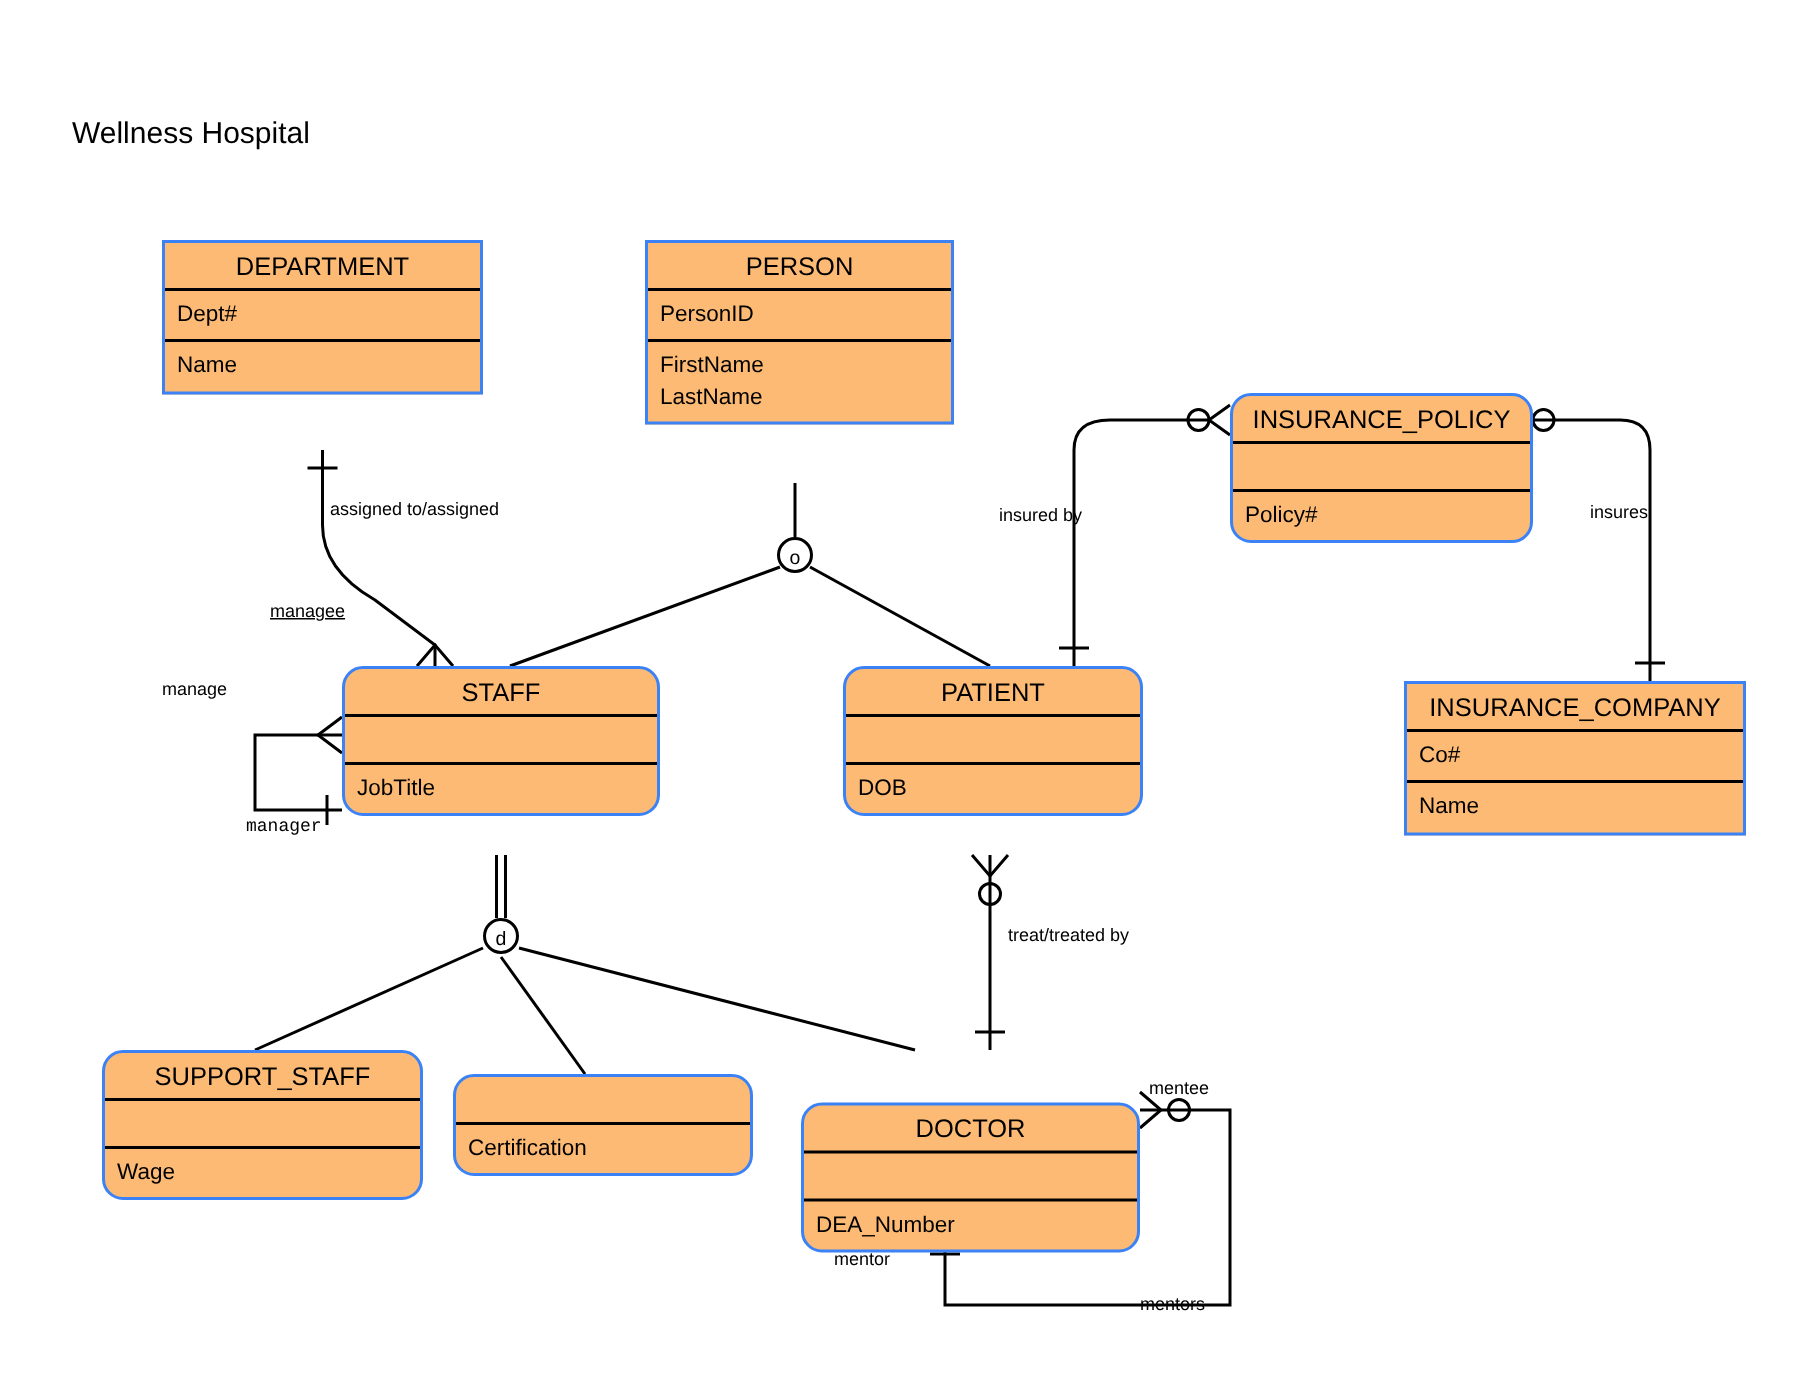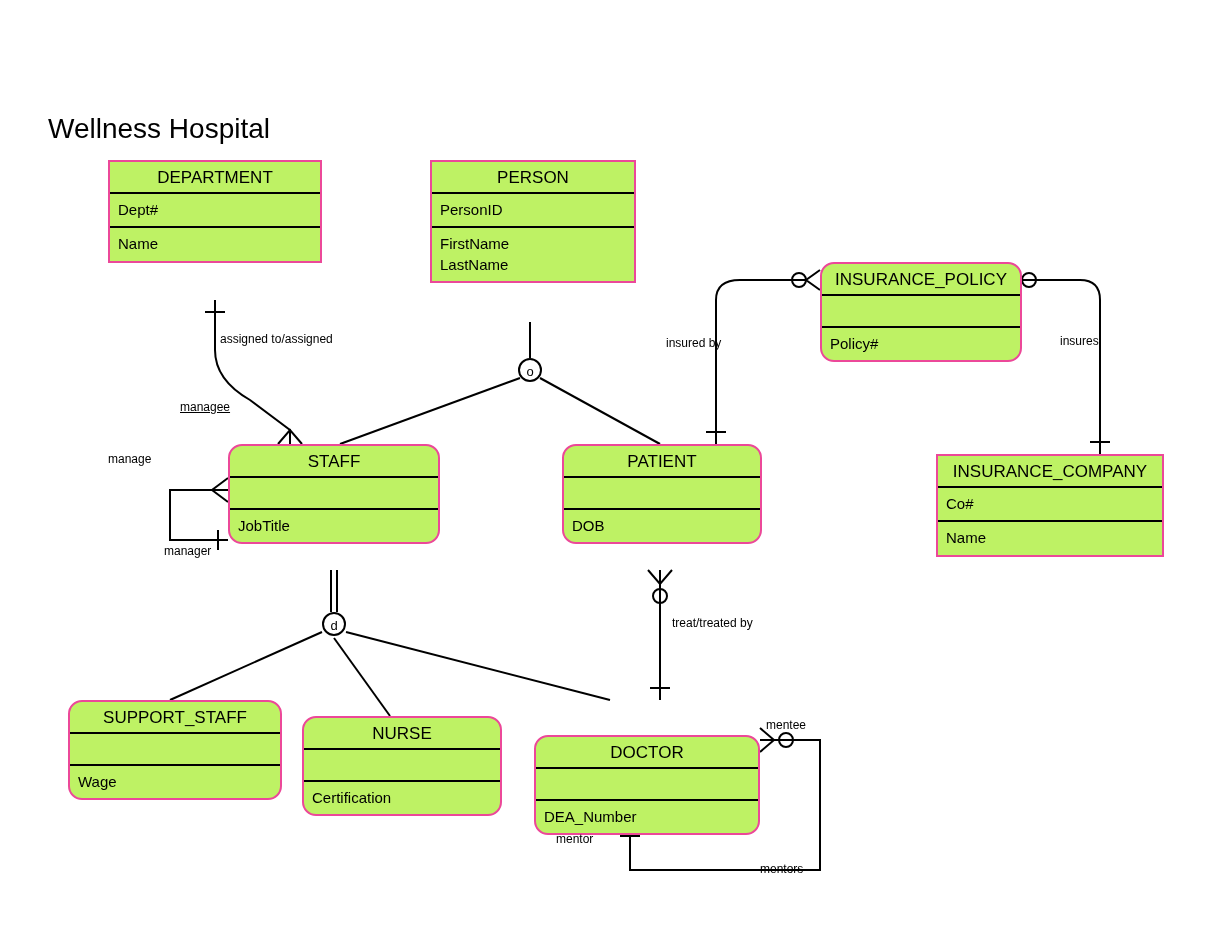--- a/index.html
+++ b/index.html
@@ -10,28 +10,27 @@
     color: #000;
   }
   .canvas {
     position: relative;
     width: 1206px;
     height: 927px;
     background: #fff;
   }
   .title {
     position: absolute;
-    font-size: 28px;
+    font-size: 20px;
     font-weight: 400;
-    margin-top: 35px;
   }
   .entity {
     position: absolute;
-    border: 2px solid #ec4899;
-    background: #bef264;
+    border: 2px solid #3b82f6;
+    background: #fdba74;
     box-sizing: border-box;
   }
   .entity.rounded {
     border-radius: 14px;
   }
   .ename {
     text-align: center;
     font-size: 17px;
     padding: 6px 4px 4px 4px;
     border-bottom: 2px solid #000;
@@ -208,21 +207,20 @@
     <div class="ename">SUPPORT_STAFF</div>
     <div class="attrs">
         <div class="attr-line"></div>
       </div>
     <div class="attrs last">
         <div class="attr-line">Wage</div>
       </div>
   </div>
 
   <div class="entity rounded" style="left:302px; top:716px; width:200px;">
-    <div class="ename">NURSE</div>
     <div class="attrs">
         <div class="attr-line"></div>
       </div>
     <div class="attrs last">
         <div class="attr-line">Certification</div>
       </div>
   </div>
 
   <div class="entity rounded" style="left:534px; top:700px; width:226px;margin-top:35px;">
     <div class="ename">DOCTOR</div>
@@ -230,21 +228,21 @@
         <div class="attr-line"></div>
       </div>
     <div class="attrs last">
         <div class="attr-line">DEA_Number</div>
       </div>
   </div>
 
   <div class="rel-label" style="left:220px; top:332px;">assigned to/assigned</div>
   <div class="rel-label" style="left:108px; top:452px;">manage</div>
   <div class="rel-label" style="left:180px; top:400px;text-decoration:underline;">managee</div>
-  <div class="rel-label" style="left:164px; top:544px;">manager</div>
+  <div class="rel-label" style="left:164px; top:544px;font-family:Liberation Mono, monospace;">manager</div>
   <div class="rel-label" style="left:666px; top:336px;">insured by</div>
   <div class="rel-label" style="left:1060px; top:334px;">insures</div>
   <div class="rel-label" style="left:672px; top:616px;">treat/treated by</div>
   <div class="rel-label" style="left:766px; top:718px;">mentee</div>
   <div class="rel-label" style="left:556px; top:832px;">mentor</div>
   <div class="rel-label" style="left:760px; top:862px;">mentors</div>
 
 </div>
 
 </body></html>

